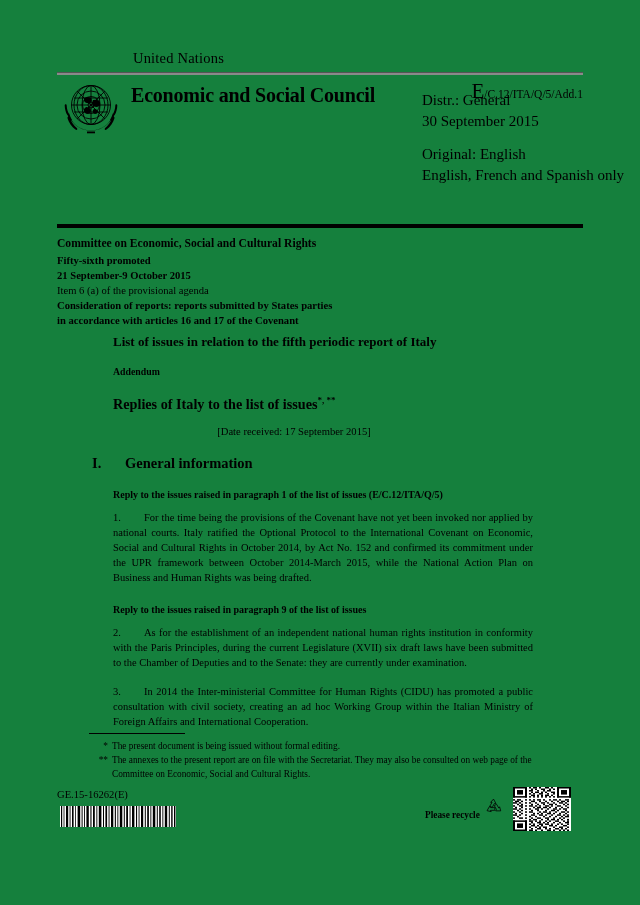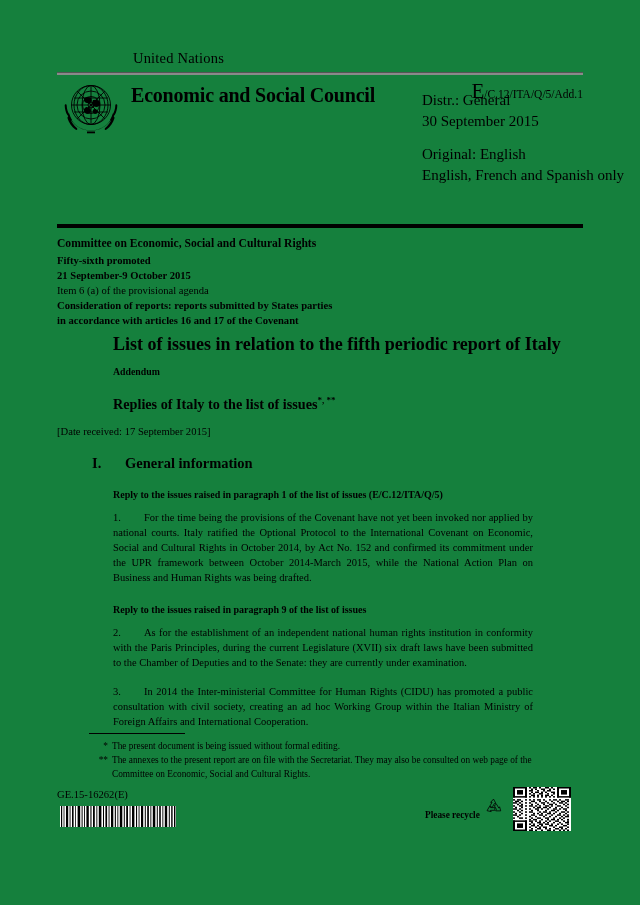--- a/index.html
+++ b/index.html
@@ -123,21 +123,21 @@
     font-weight: bold;
   }
   .committee .b { font-weight: bold; }
   .committee .n { font-weight: normal; }
 
   
   .h-loi {
     position: absolute;
     left: 113px;
     top: 334px;
-    font-size: 18px;
+    font-size: 13px;
     font-weight: bold;
     white-space: nowrap;
   }
   .h-addendum {
     position: absolute;
     left: 113px;
     top: 366px;
     font-size: 9.8px;
     font-weight: bold;
   }
@@ -152,21 +152,21 @@
   .h-replies .fn {
     font-size: 9px;
     vertical-align: super;
     font-weight: bold;
   }
   .date-received {
     position: absolute;
     left: 57px;
     top: 426px;
     width: 474px;
-    text-align: left;
+    text-align: center;
     font-size: 10.6px;
   }
 
   
   .sec-head {
     position: absolute;
     left: 92px;
     top: 455px;
     width: 470px;
     font-size: 14.5px;

